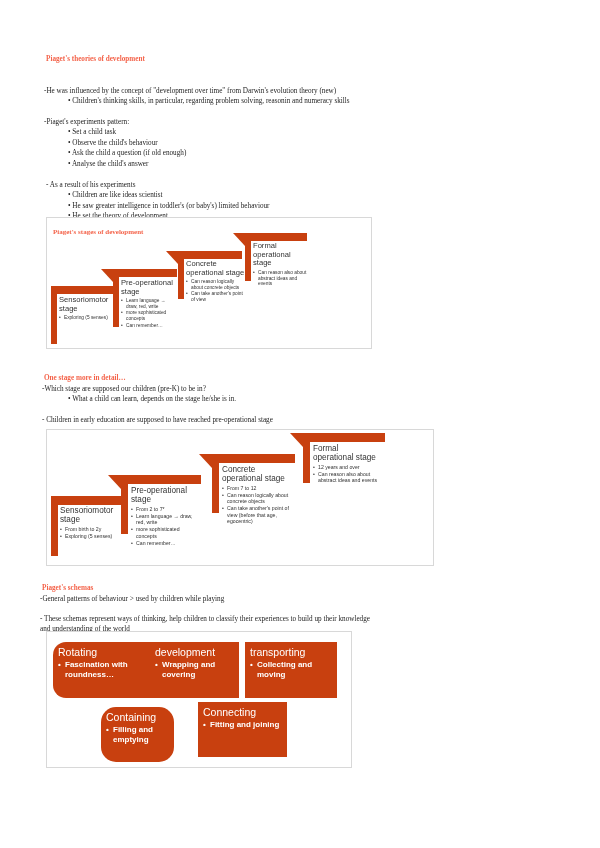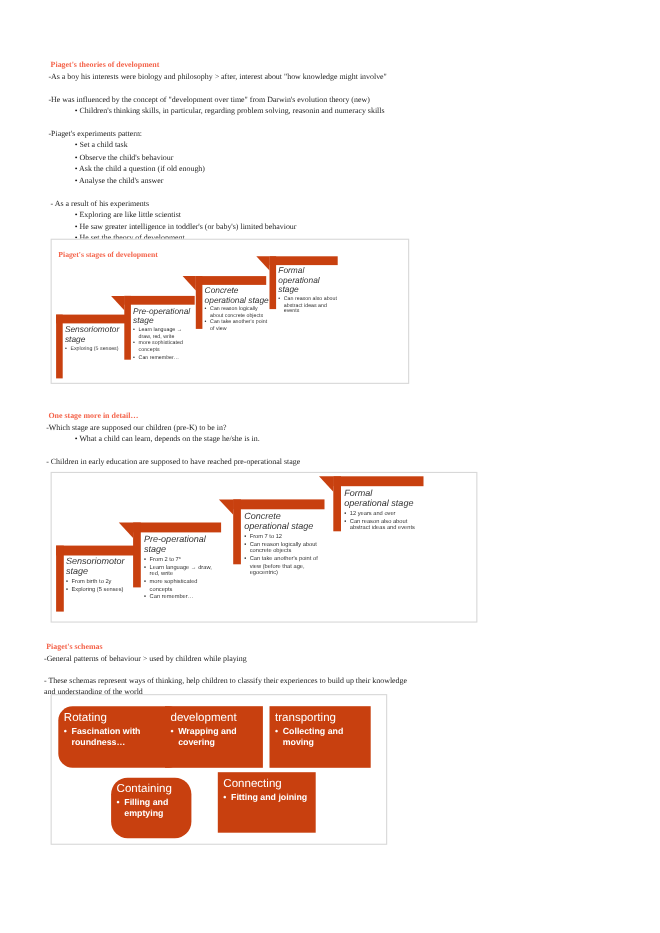--- a/index.html
+++ b/index.html
@@ -49,21 +49,20 @@
   }
   .step .tri{
     position:absolute;
     width:0;height:0;
   }
   .step .sh{
     position:absolute;
     font-family:"Liberation Sans", sans-serif;
     color:#333333;
     line-height:1.12;
-    font-style:italic;
   }
   .step .sl{
     position:absolute;
     font-family:"Liberation Sans", sans-serif;
     color:#333333;
     line-height:1.18;
   }
   .step .sl li{
     list-style:none;
     position:relative;
@@ -109,30 +108,29 @@
     content:"\2022";
     position:absolute;left:0;top:0;
   }
 </style>
 </head>
 <body>
 
 <div class="page">
 
   <div class="note red" style="left:46px;top:54px;">Piaget's theories of development</div>
-  <div class="note" style="left:44px;top:65px;">-As a boy his interests were biology and philosophy &gt; after, interest about "how knowledge might involve"</div>
   <div class="note" style="left:44px;top:86px;">-He was influenced by the concept of "development over time" from Darwin's evolution theory (new)</div>
   <div class="note" style="left:68px;top:96px;">• Children's thinking skills, in particular, regarding problem solving, reasonin and numeracy skills</div>
   <div class="note" style="left:44px;top:117px;">-Piaget's experiments pattern:</div>
   <div class="note" style="left:68px;top:127px;">• Set a child task</div>
   <div class="note" style="left:68px;top:138px;">• Observe the child's behaviour</div>
   <div class="note" style="left:68px;top:148px;">• Ask the child a question (if old enough)</div>
   <div class="note" style="left:68px;top:159px;">• Analyse the child's answer</div>
   <div class="note" style="left:46px;top:180px;">- As a result of his experiments</div>
-  <div class="note" style="left:68px;top:190px;">• Exploring are like little scientist</div>
+  <div class="note" style="left:68px;top:190px;">• Children are like ideas scientist</div>
   <div class="note" style="left:68px;top:201px;">• He saw greater intelligence in toddler's (or baby's) limited behaviour</div>
   <div class="note" style="left:68px;top:211px;">• He set the theory of development</div>
 
   <div class="diagram" style="left:46px;top:217px;width:326px;height:132px;">
 
     <div class="dtitle" style="left:6px;top:10px;">Piaget's stages of development</div>
 
     <div class="step" style="left:0px;top:0px;">
       <div class="bar" style="left:4px;top:68px;width:64px;height:8px;"></div>
       <div class="vbar" style="left:4px;top:68px;width:6px;height:58px;"></div>

